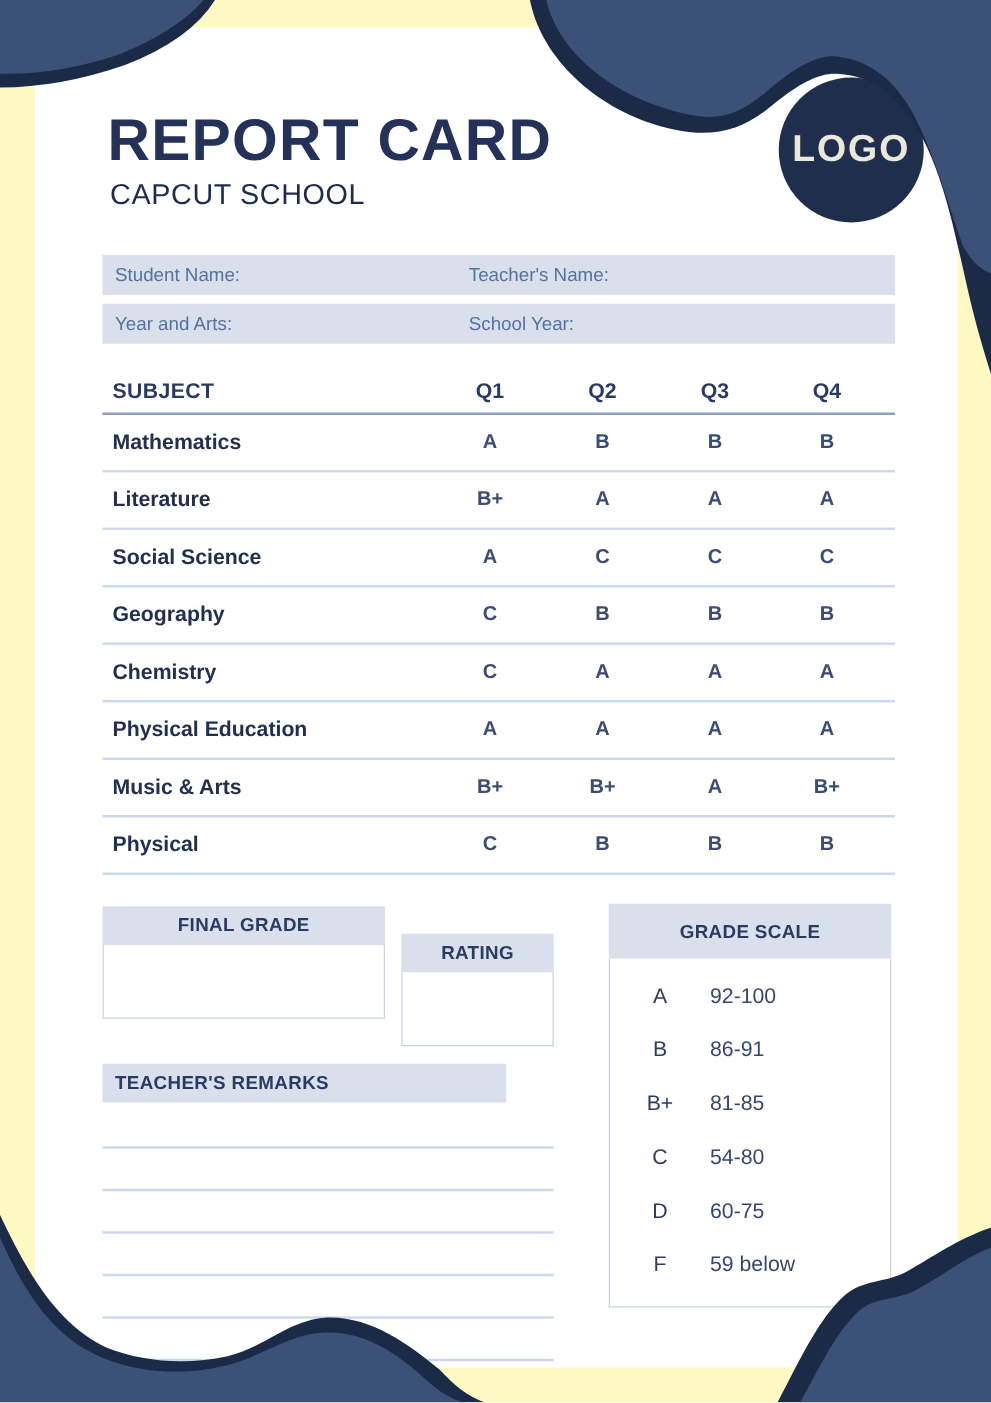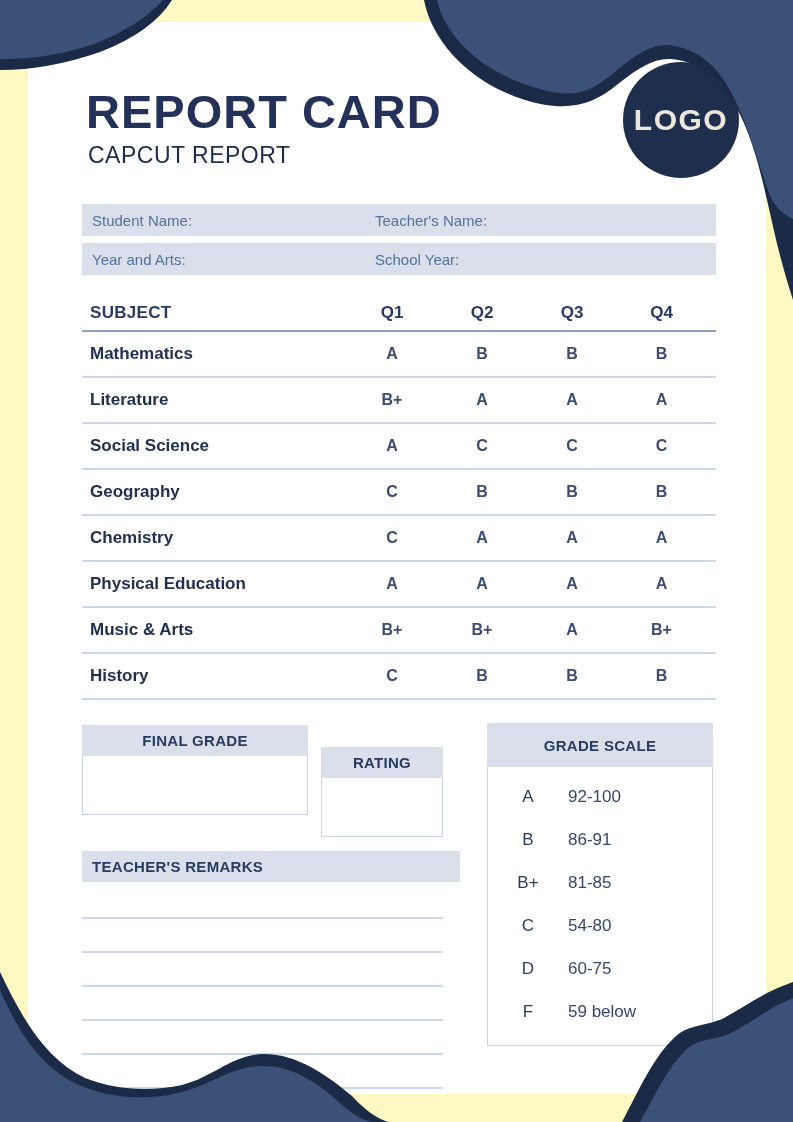--- a/index.html
+++ b/index.html
@@ -23,40 +23,40 @@
   .ghead .cq{text-align:center;font-size:17px;font-weight:700;color:#2a3b63;}
   .gbody{height:44px;border-bottom:2px solid #ccd9ec;font-weight:bold;}
   .gbody .c0{padding-left:8px;font-size:17px;color:#212f51;}
   .gbody .cq{text-align:center;font-size:16px;color:#3c4d74;}
   
   .secbar{background:#d9e0ec;display:flex;align-items:center;justify-content:center;font-size:15px;font-weight:700;color:#2a3b63;letter-spacing:0.3px;}
   .finalgrade{position:absolute;left:82px;top:725px;width:226px;}
   .rating{position:absolute;left:321px;top:725px;width:122px;margin-top:22px;}
   .finalgrade .secbar,.rating .secbar{height:31px;}
   .valuebox{height:58px;background:#ffffff;border:1px solid #c9d3e4;border-top:none;}
-  .remarksbar{position:absolute;left:82px;top:851px;width:378px;height:31px;justify-content:flex-start;padding-left:10px;box-sizing:border-box;}
+  .remarksbar{position:absolute;left:82px;top:851px;width:323px;height:31px;justify-content:flex-start;padding-left:10px;box-sizing:border-box;}
   .rline{position:absolute;left:82px;width:361px;height:2px;background:#ccd9ec;}
   
   .scale{position:absolute;left:487px;top:723px;width:226px;}
   .scale .secbar{height:44px;}
   .scale .sbody{border:1px solid #c9d3e4;border-top:none;background:#fff;padding:8px 0 12px 0;}
   .srow{display:grid;grid-template-columns:80px 1fr;align-items:center;height:43px;}
   .srow .sg{text-align:center;font-size:17px;color:#2c3b60;}
   .srow .sr{font-size:17px;color:#35476e;}
   
   .decor{position:absolute;left:0;top:0;width:793px;height:1122px;pointer-events:none;z-index:50;}
 </style>
 </head>
 <body>
 
 <div class="canvas">
   <div class="page"></div>
 
   <div class="title">REPORT CARD</div>
-  <div class="subtitle">CAPCUT REPORT</div>
+  <div class="subtitle">CAPCUT SCHOOL</div>
   <div class="logo">
     <span>LOGO</span>
   </div>
 
   <div class="info-bar" style="top:204px;">
     <span class="lbl first">Student Name:</span>
     <span class="lbl">Teacher's Name:</span>
     <span></span>
   </div>
   <div class="info-bar" style="top:243px;">
@@ -116,21 +116,21 @@
       <div class="cq">A</div>
     </div>
     <div class="grow gbody">
       <div class="c0">Music &amp; Arts</div>
       <div class="cq">B+</div>
       <div class="cq">B+</div>
       <div class="cq">A</div>
       <div class="cq">B+</div>
     </div>
     <div class="grow gbody">
-      <div class="c0">History</div>
+      <div class="c0">Physical</div>
       <div class="cq">C</div>
       <div class="cq">B</div>
       <div class="cq">B</div>
       <div class="cq">B</div>
     </div>
   </div>
 
   <div class="finalgrade">
     <div class="secbar">FINAL GRADE</div>
     <div class="valuebox"></div>

